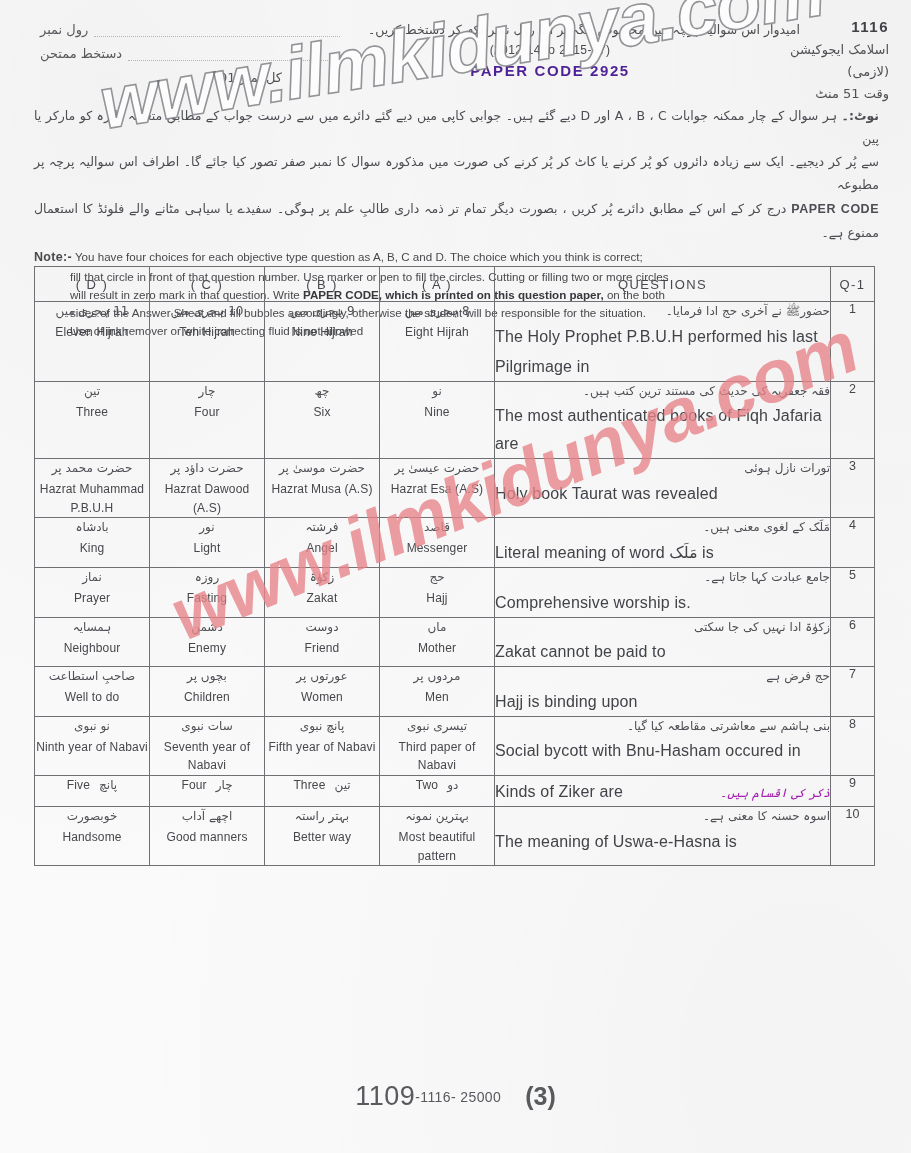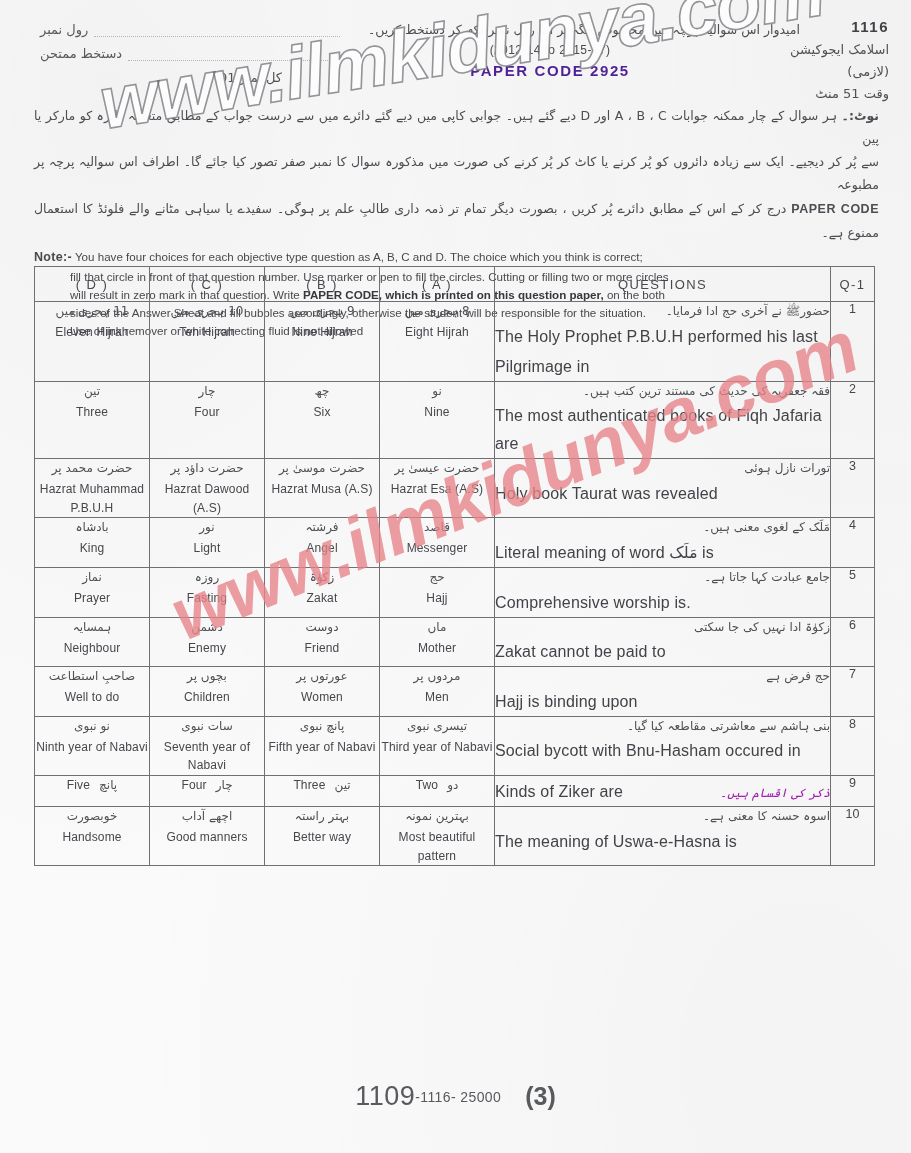--- a/index.html
+++ b/index.html
@@ -580,21 +580,21 @@
           <td class="opt">
             <div class="u">سات نبوی</div>
             <div class="e">Seventh year of Nabavi</div>
           </td>
           <td class="opt">
             <div class="u">پانچ نبوی</div>
             <div class="e">Fifth year of Nabavi</div>
           </td>
           <td class="opt">
             <div class="u">تیسری نبوی</div>
-            <div class="e">Third year of Nabavi</div>
+            <div class="e">Third paper of Nabavi</div>
           </td>
           <td class="ques">
             <div class="u">بنی ہاشم سے معاشرتی مقاطعہ کیا گیا۔</div>
             <div class="e">Social bycott with Bnu-Hasham occured in</div>
           </td>
           <td class="num">8</td>
         </tr>
 
         <tr>
           <td class="opt inline">

